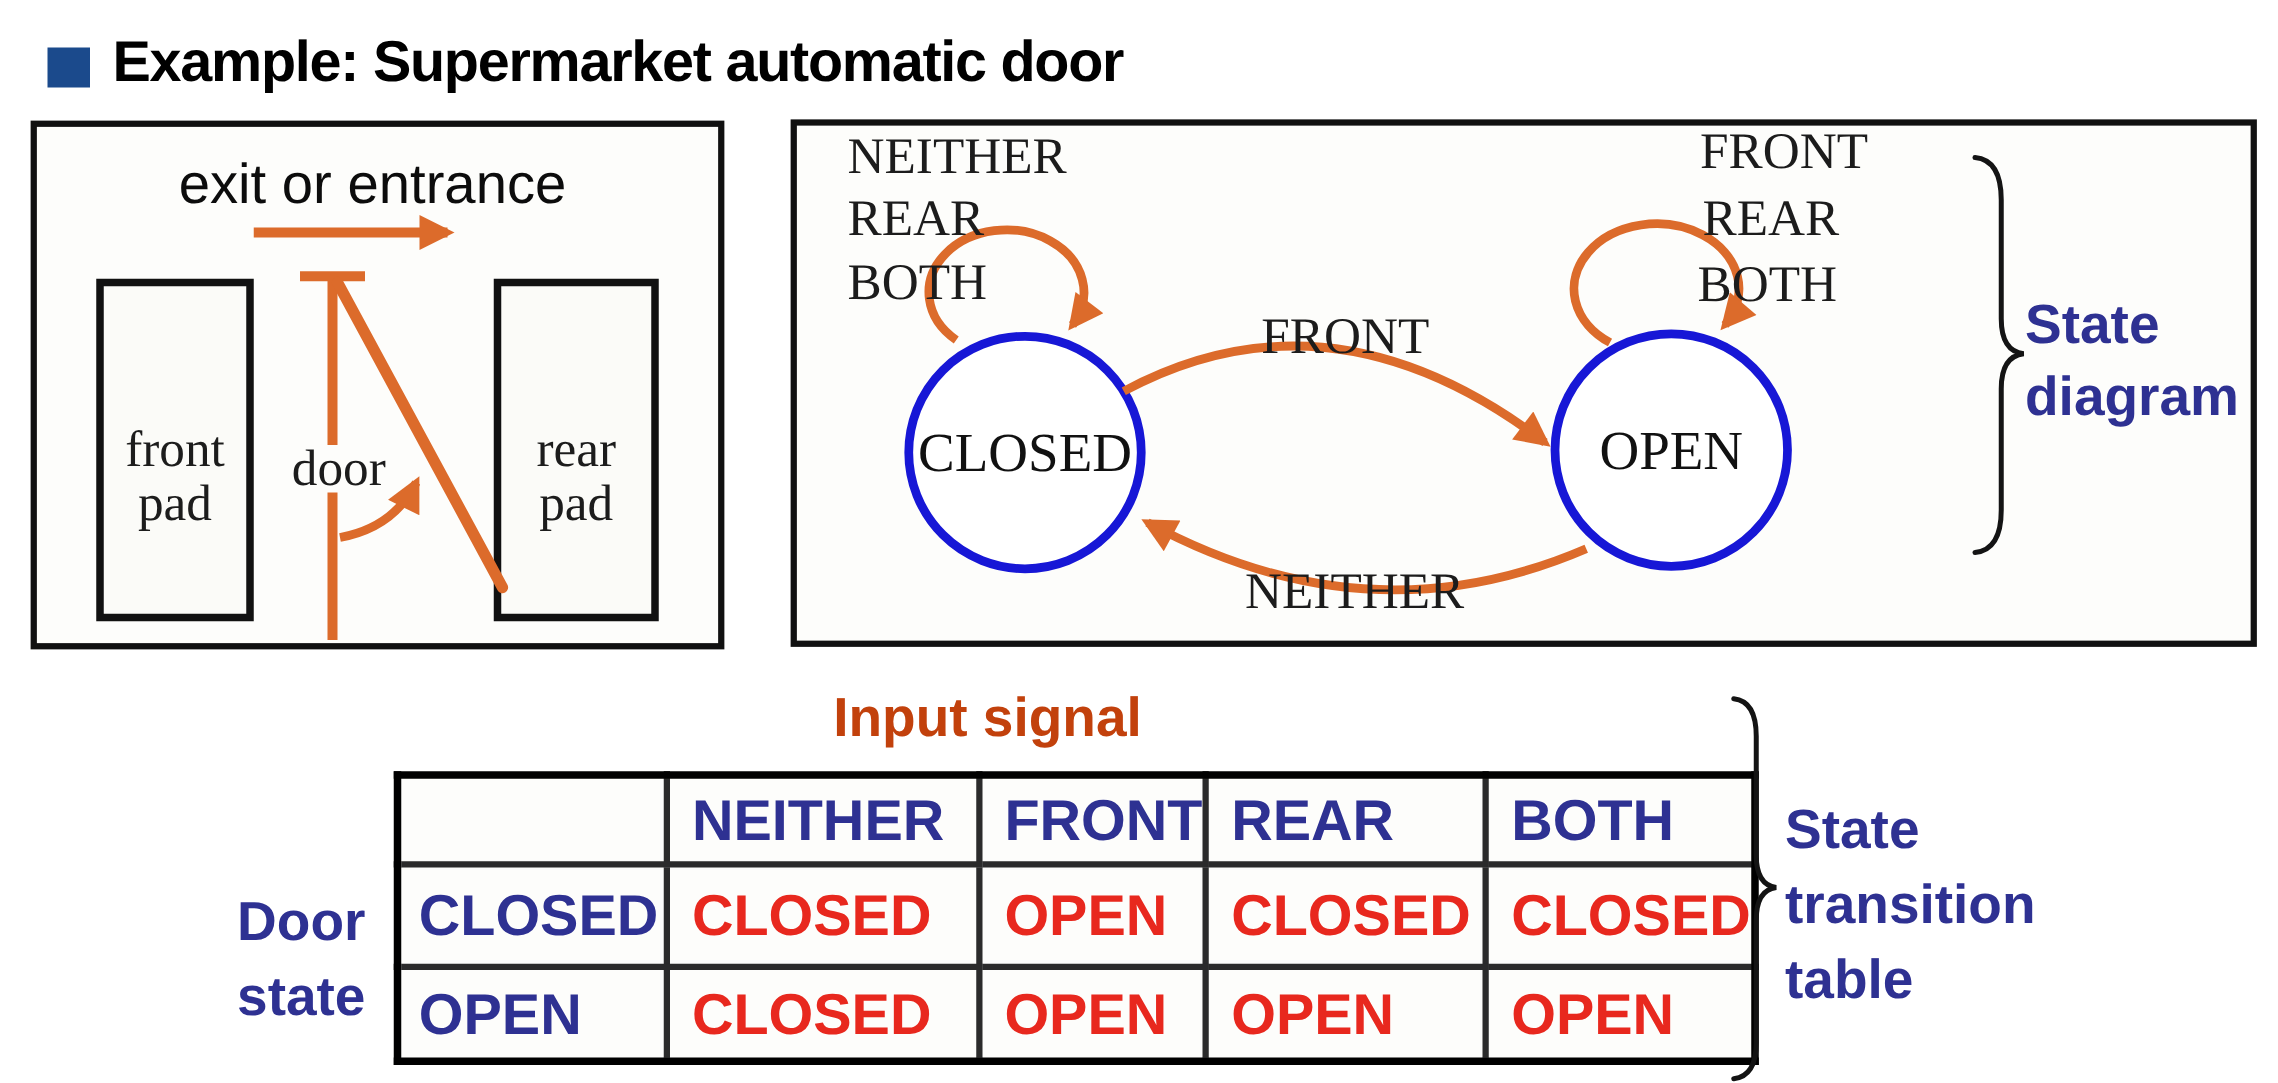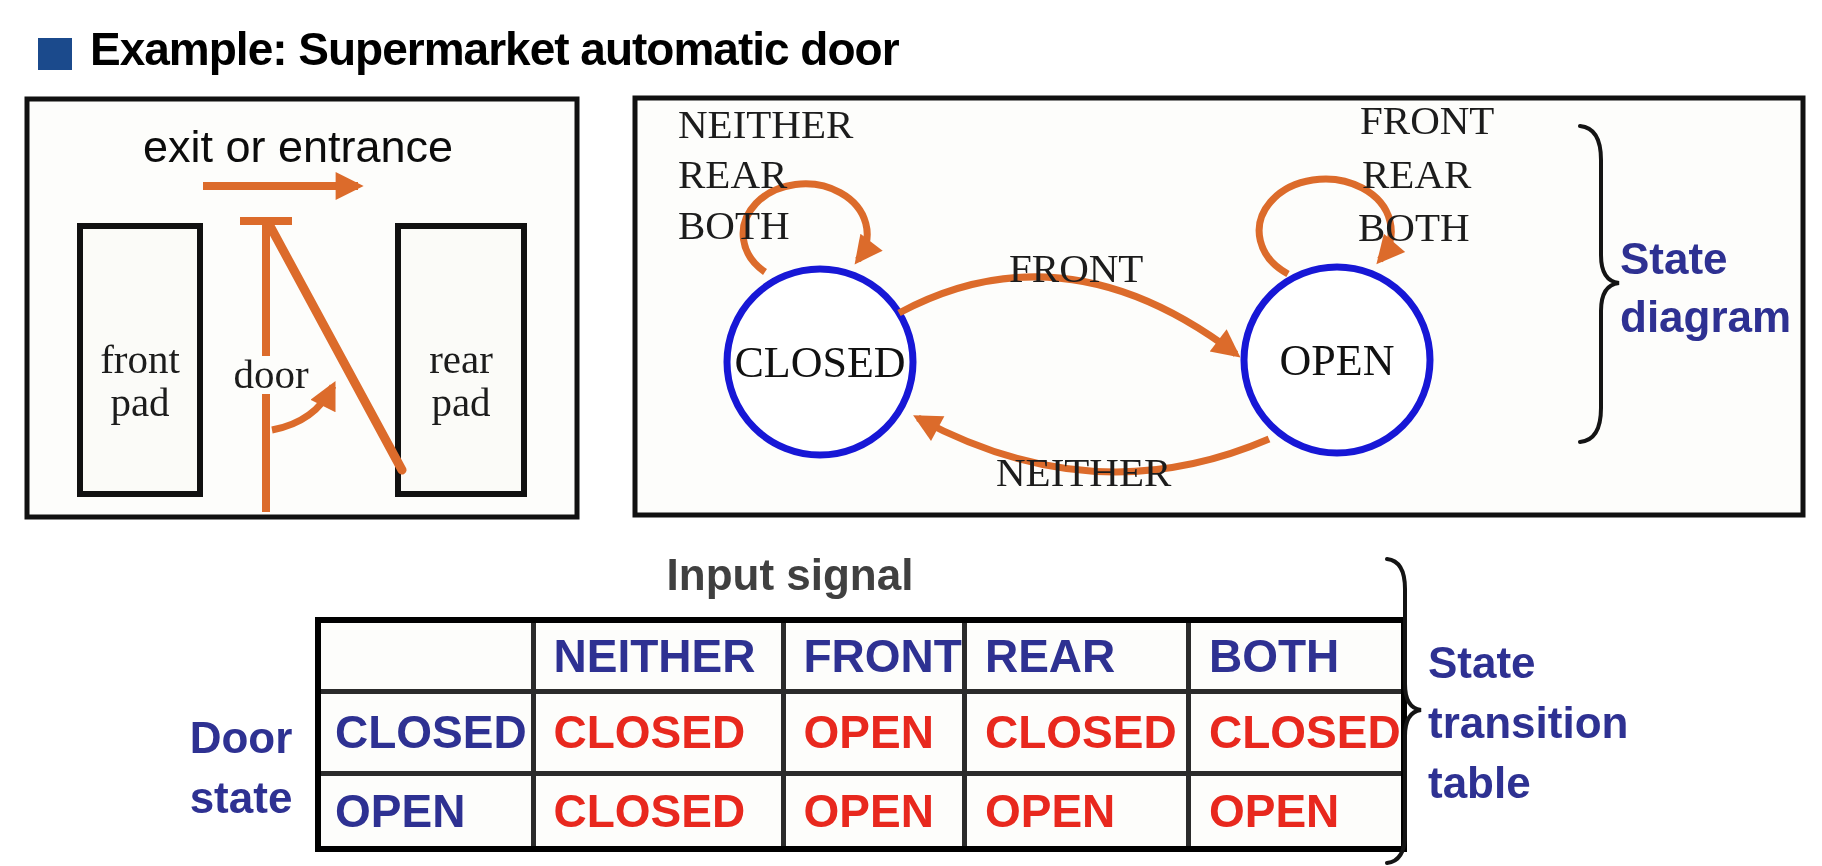--- a/index.html
+++ b/index.html
@@ -23,21 +23,21 @@
   
   #ttable{left:315px;top:605px;border-collapse:collapse;table-layout:fixed;
           border:6px solid #000;background:#fdfdfb;}
   #ttable td,#ttable th{border:5px solid #2b2b2b;font-size:46px;font-weight:bold;
           text-align:left;padding:0 0 0 18px;vertical-align:middle;white-space:nowrap;}
   #ttable .hdr{color:#2E3192;}
   #ttable .rowlabel{color:#2E3192;padding-left:14px;}
   #ttable .val{color:#E8281E;}
 
   #input-signal{left:560px;top:538px;width:460px;text-align:center;
-                font-size:44px;font-weight:bold;color:#404040;}
+                font-size:44px;font-weight:bold;color:#c2410c;}
   #door-state{left:156px;top:696px;width:170px;text-align:center;line-height:60px;
               font-size:44px;font-weight:bold;color:#2E3192;}
 </style>
 </head>
 <body>
 
 <div id="stage">
 
   <div class="abs" id="title-bullet"></div>
   <div class="abs" id="page-title">Example: Supermarket automatic door</div>

